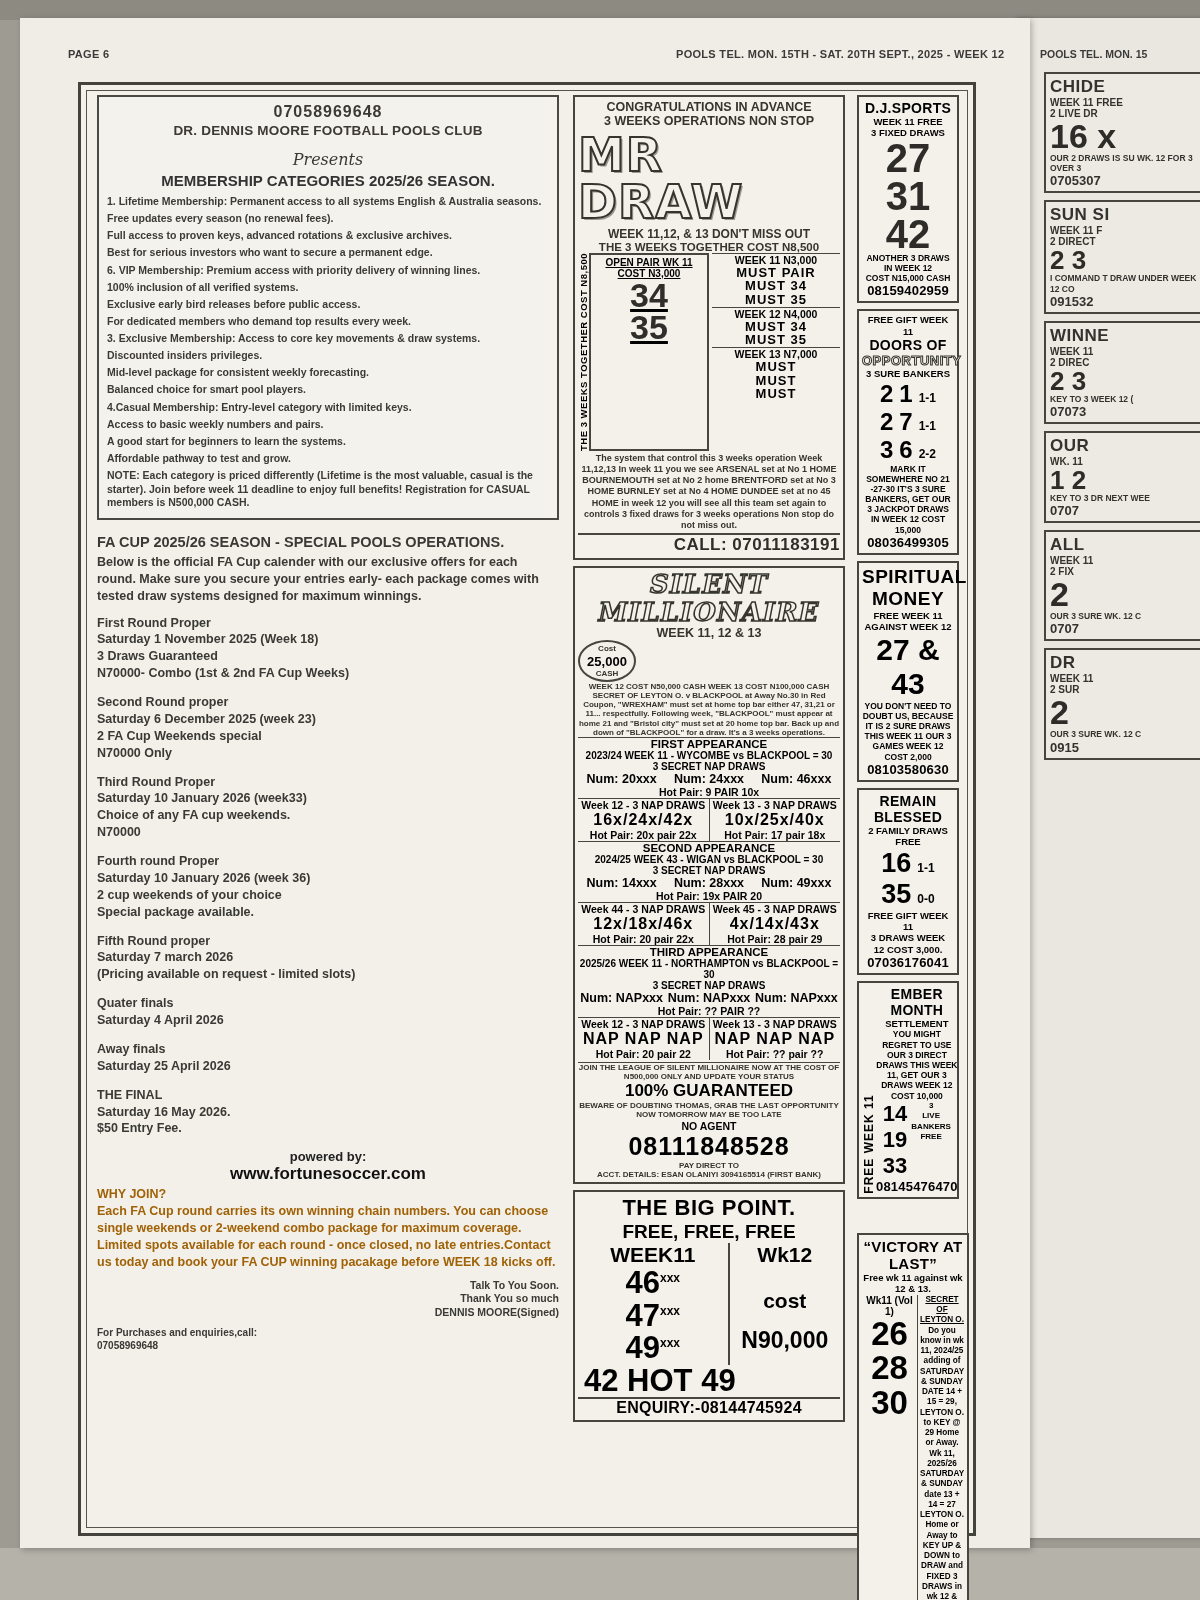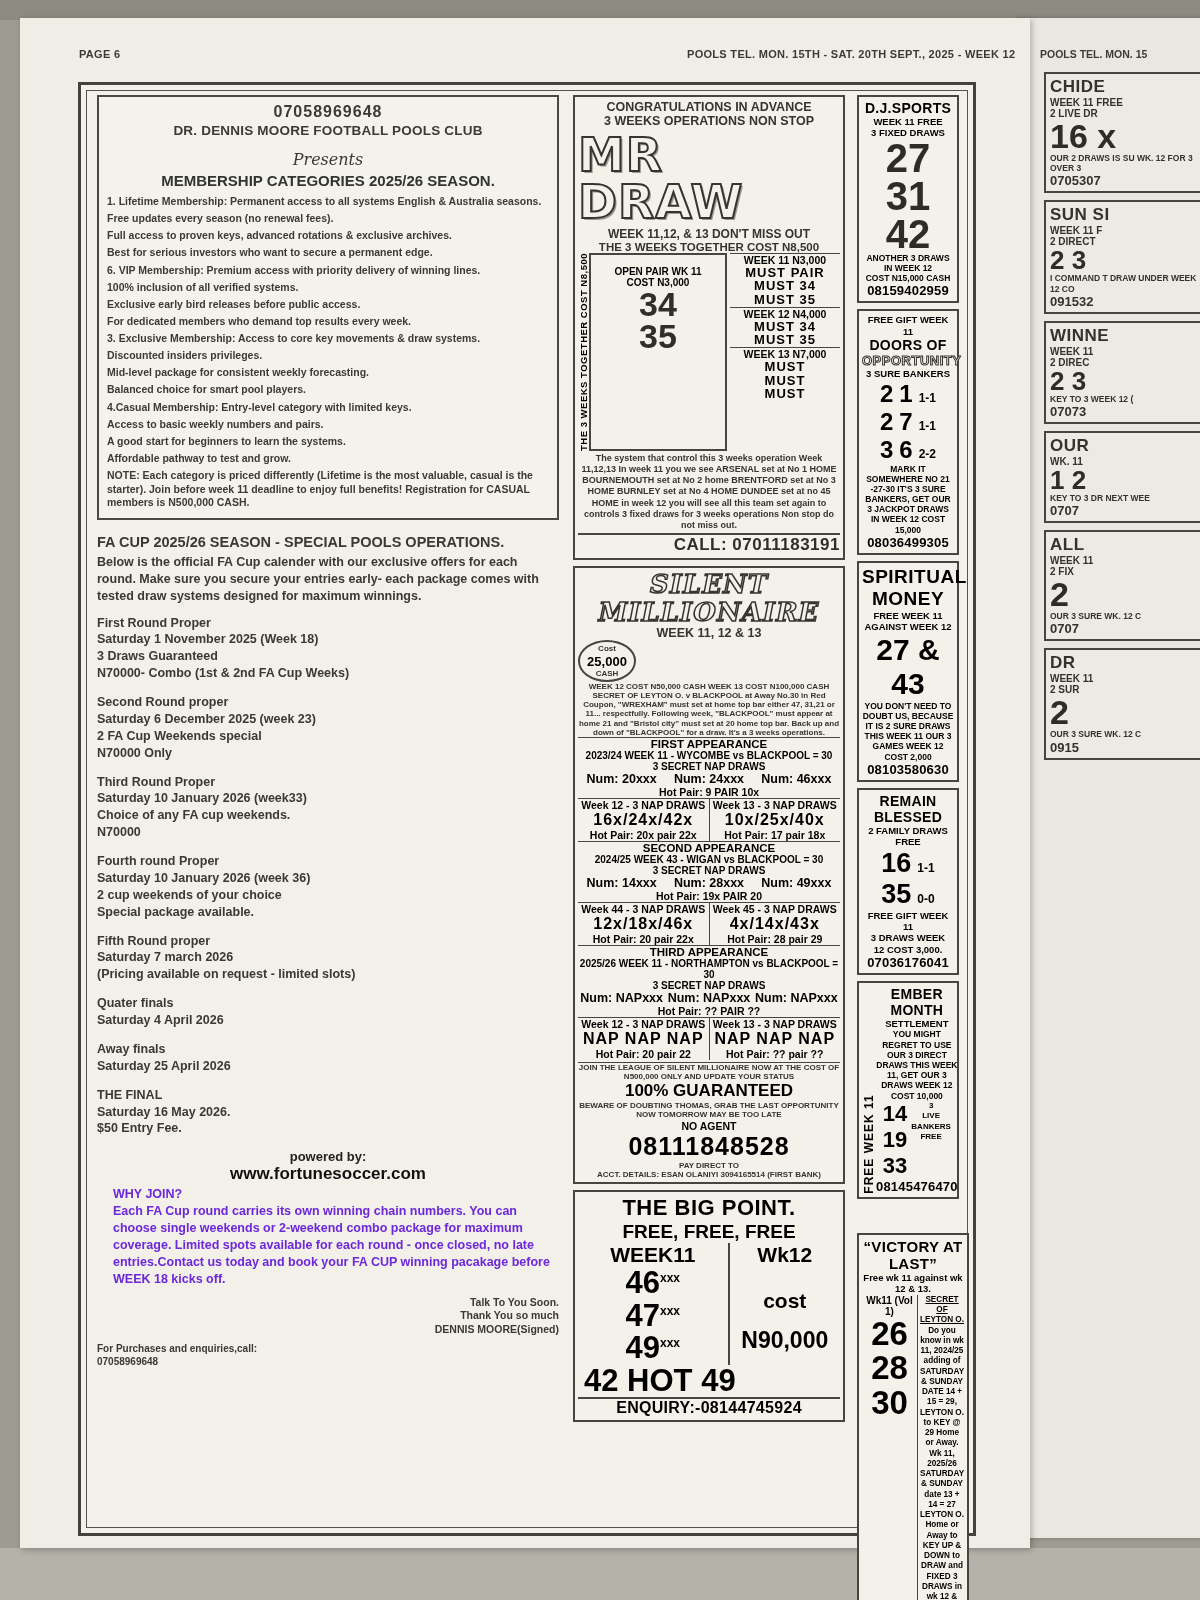--- a/index.html
+++ b/index.html
@@ -28,21 +28,21 @@
   .sheet-top{
     position:absolute;left:0px;top:0px;width:1200px;height:20px;
     background:#8d8a82;
   }
   .sheet-bottom{
     position:absolute;left:0px;top:1548px;width:1200px;height:52px;
     background:#b5b2aa;
   }
   
   .top-head{
-    position:absolute;top:48px;left:11px;width:1010px;height:16px;
+    position:absolute;top:48px;left:0;width:1010px;height:16px;
     font-size:11px;font-weight:bold;color:#3a3a38;letter-spacing:.3px;
   }
   .top-head .pg{position:absolute;left:68px;top:0;}
   .top-head .tl{position:absolute;left:660px;top:0;padding-left:16px;}
   .top-head-r{
     position:absolute;top:48px;left:1040px;width:180px;
     font-size:10.5px;font-weight:bold;color:#3a3a38;white-space:nowrap;overflow:hidden;
   }
 
   
@@ -79,21 +79,21 @@
     font-size:14.5px;font-weight:bold;color:#3a3935;margin:14px 0 4px 0;
   }
   .facup-intro{font-size:12.5px;font-weight:bold;color:#3a3935;line-height:1.35;margin-bottom:10px;}
   .round{margin-bottom:12px;}
   .round div{font-size:12.5px;font-weight:bold;color:#3a3935;line-height:1.35;}
   .powered{
     text-align:center;margin:12px 0 2px 0;
   }
   .powered .p1{font-size:13px;font-weight:bold;color:#222;text-align:center;}
   .powered .p2{font-size:17px;font-weight:bold;color:#111;}
-  .why{font-size:12.5px;font-weight:bold;color:#6d28d9;line-height:1.35;margin-left:16px;}
+  .why{font-size:12.5px;font-weight:bold;color:#a16207;line-height:1.35;}
   .sign{
     text-align:right;font-size:10.5px;font-weight:bold;color:#3a3935;line-height:1.3;margin-top:8px;
   }
   .purchase{font-size:10px;font-weight:bold;color:#3a3935;line-height:1.3;margin-top:6px;}
 
   
   .midcol{position:absolute;left:492px;top:10px;width:272px;}
   .box{border:2px solid #47453f;background:#f3f1ea;margin-bottom:6px;padding:3px;}
   .ctr{text-align:center;}
   .b-head{font-size:12.5px;font-weight:bold;color:#35342f;line-height:1.15;}
@@ -101,21 +101,21 @@
     font-family:"DejaVu Sans",sans-serif;
     font-size:47px;font-weight:bold;letter-spacing:1px;color:#f3f1ea;
     -webkit-text-stroke:2px #35342f;
     text-shadow:2px 2px 0 #9b9890;
     line-height:1;margin:2px 0 2px 0;
   }
   .sub1{font-size:12px;font-weight:bold;color:#35342f;}
   .sub2{font-size:11.5px;font-weight:bold;color:#35342f;}
   .mid-split{display:flex;gap:3px;}
   .openpair{
-    border:2px solid #47453f;width:112px;text-align:center;padding:11px;
+    border:2px solid #47453f;width:112px;text-align:center;padding:2px;text-decoration:underline;
   }
   .openpair .lbl{font-size:10px;font-weight:bold;}
   .openpair .num{font-size:34px;font-weight:bold;line-height:.95;color:#2f2e2a;}
   .vert{
     writing-mode:vertical-rl;transform:rotate(180deg);
     font-size:9.5px;font-weight:bold;letter-spacing:.5px;text-align:center;
   }
   .musttab{flex:1;}
   .musttab .wk{font-size:10.5px;font-weight:bold;border-top:1px solid #47453f;}
   .musttab .ms{font-size:13px;font-weight:bold;letter-spacing:1px;line-height:1.05;}

